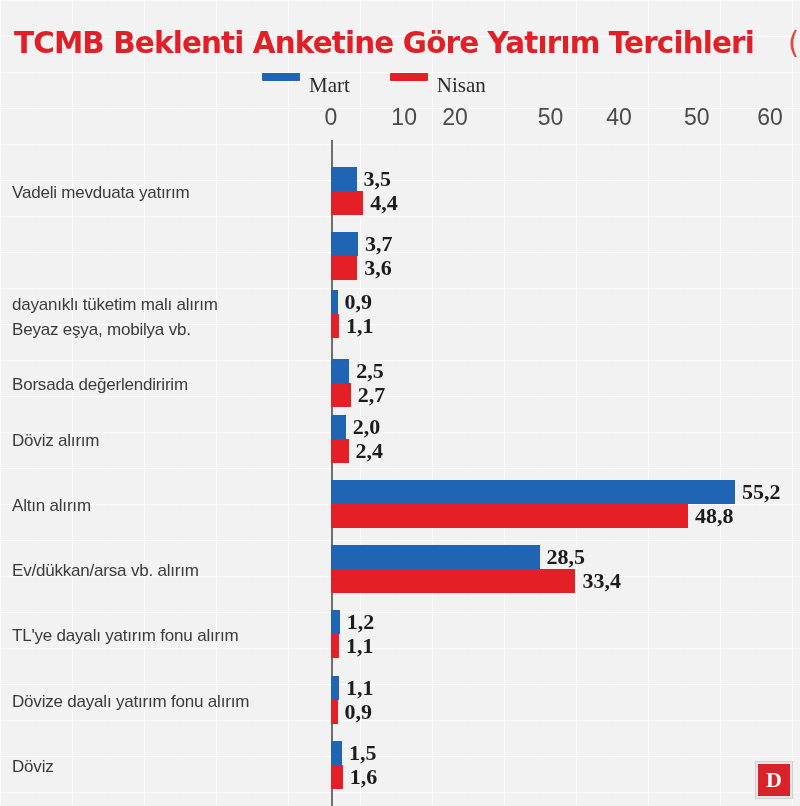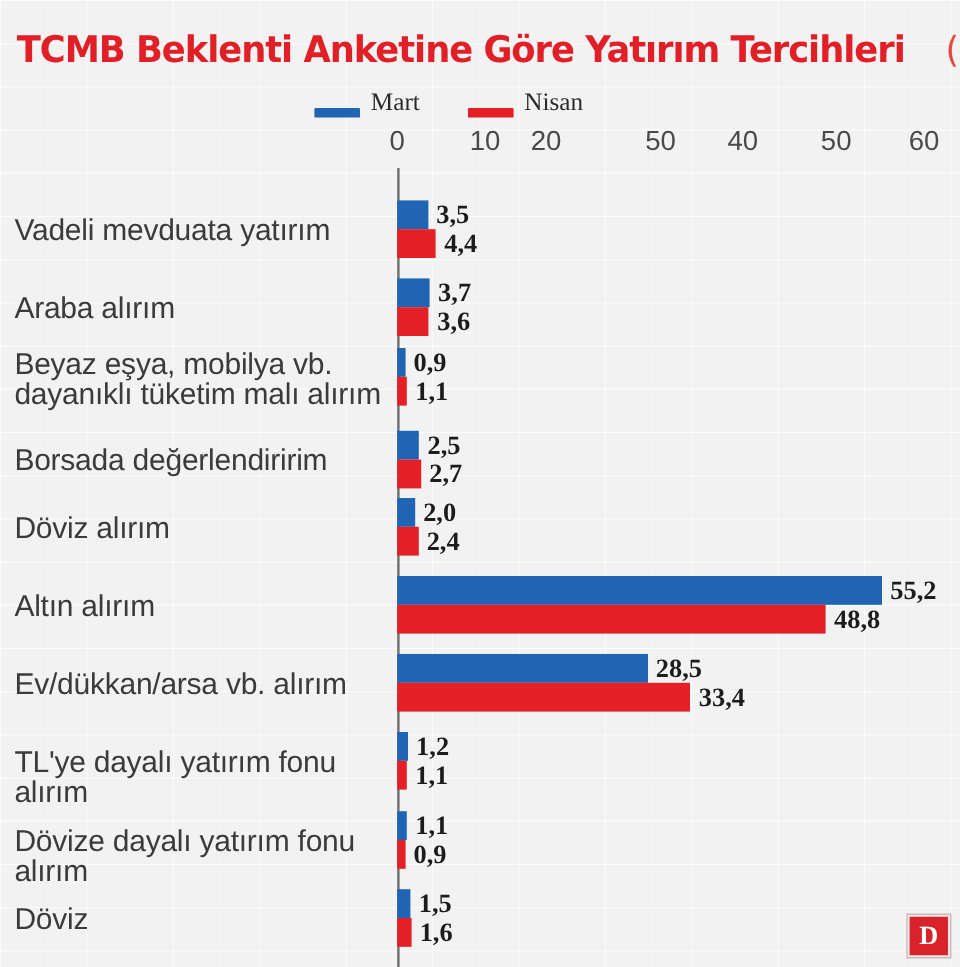--- a/index.html
+++ b/index.html
@@ -62,21 +62,21 @@
     position: absolute;
     left: 262px;
     top: 72px;
     height: 26px;
     display: flex;
     align-items: center;
     gap: 40px;
   }
   .legend-item {
     display: flex;
-    align-items: flex-end;
+    align-items: flex-start;
     gap: 9px;
   }
   .legend-swatch {
     width: 38px;
     height: 8px;
     border-radius: 1px;
   }
   .legend-label {
     font-family: "Liberation Serif", serif;
     font-size: 21px;
@@ -126,21 +126,21 @@
   .cat-row {
     position: absolute;
     left: 0;
     width: 800px;
   }
   .cat-label {
     position: absolute;
     left: 12px;
     width: 310px;
     font-family: "Liberation Sans", sans-serif;
-    font-size: 25px;
+    font-size: 17px;
     color: #3b3b3b;
     line-height: 25px;
     letter-spacing: -0.2px;
   }
   .bars {
     position: absolute;
     left: 331px;
     top: 0;
   }
   .bar-line {
@@ -229,38 +229,35 @@
               <div class="bar mart" style="width: 25.6083px;"></div>
               <span class="bar-value">3,5</span>
             </div>
             <div class="bar-line">
               <div class="bar nisan" style="width: 32.1933px;"></div>
               <span class="bar-value">4,4</span>
             </div>
           </div>
         </div>
         <div class="cat-row" style="top: 92px; height: 52px;">
-          <div class="cat-label" style="top: 13px;">
-            <div>Araba alırım</div>
-          </div>
           <div class="bars">
             <div class="bar-line">
               <div class="bar mart" style="width: 27.0717px;"></div>
               <span class="bar-value">3,7</span>
             </div>
             <div class="bar-line">
               <div class="bar nisan" style="width: 26.34px;"></div>
               <span class="bar-value">3,6</span>
             </div>
           </div>
         </div>
         <div class="cat-row" style="top: 150px; height: 52px;">
           <div class="cat-label" style="top: 2px;">
+            <div>dayanıklı tüketim malı  alırım</div>
             <div>Beyaz eşya, mobilya vb.</div>
-            <div>dayanıklı tüketim malı  alırım</div>
           </div>
           <div class="bars">
             <div class="bar-line">
               <div class="bar mart" style="width: 6.585px;"></div>
               <span class="bar-value">0,9</span>
             </div>
             <div class="bar-line">
               <div class="bar nisan" style="width: 8.04833px;"></div>
               <span class="bar-value">1,1</span>
             </div>

